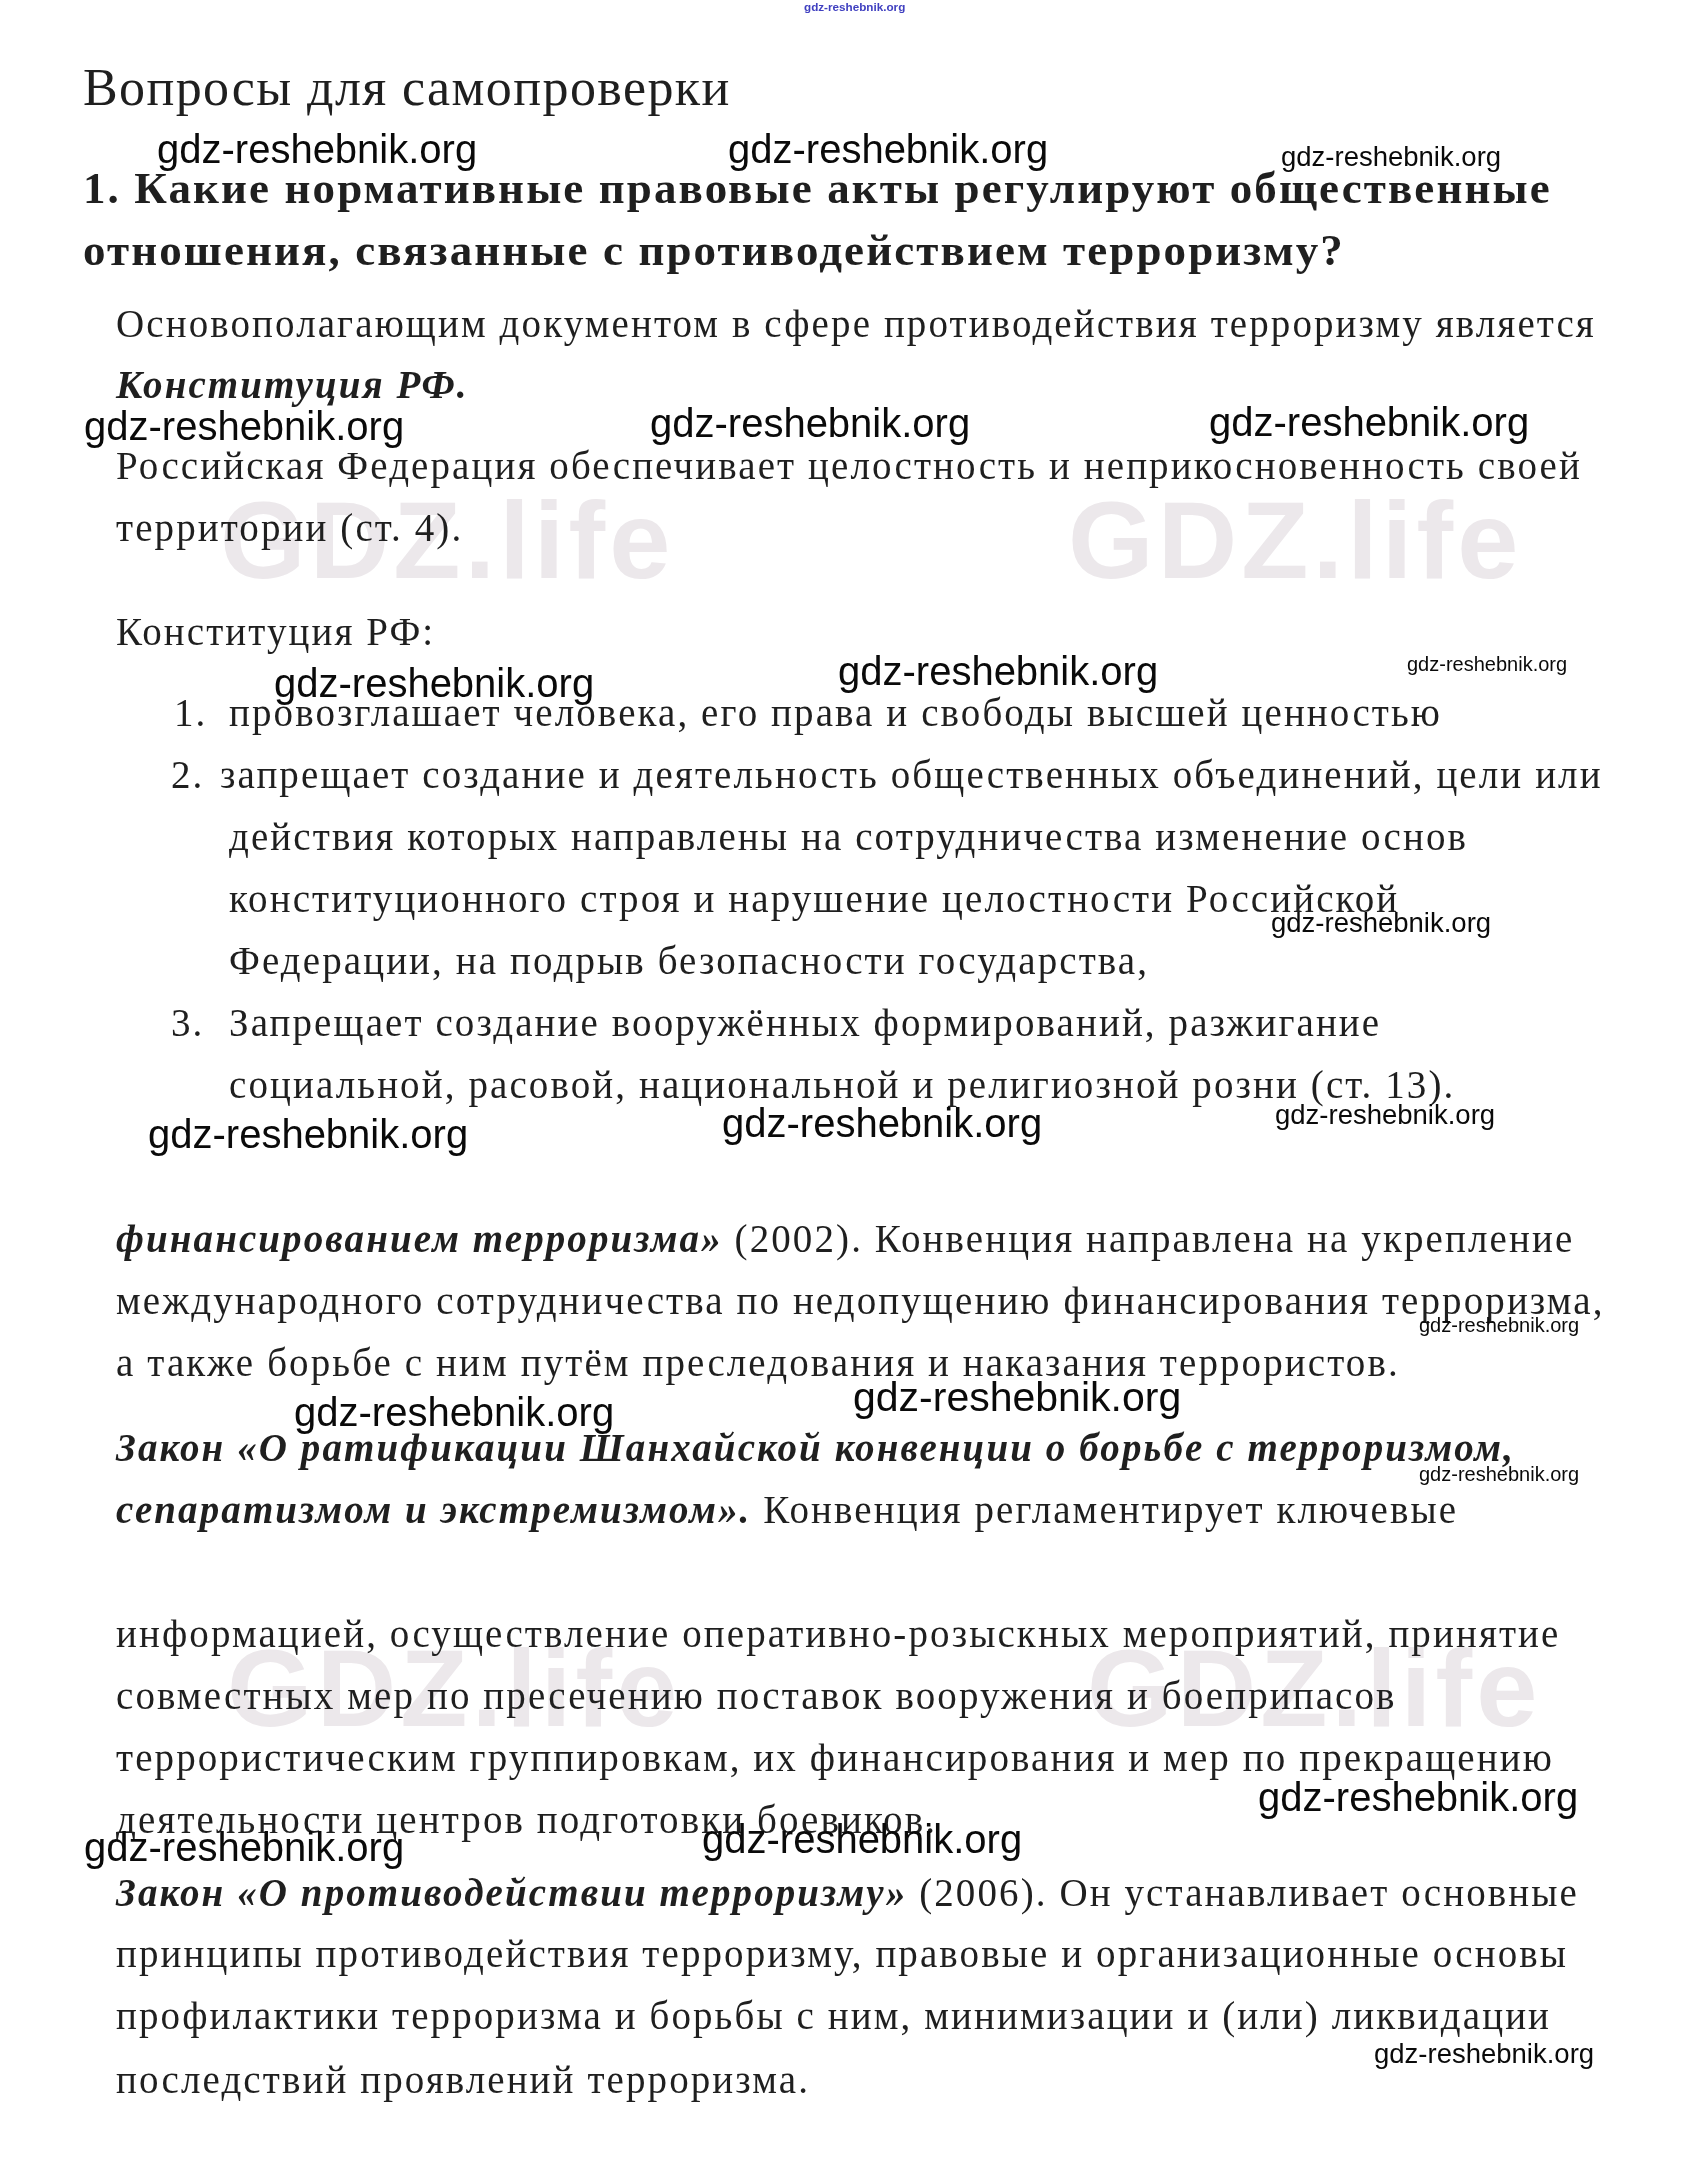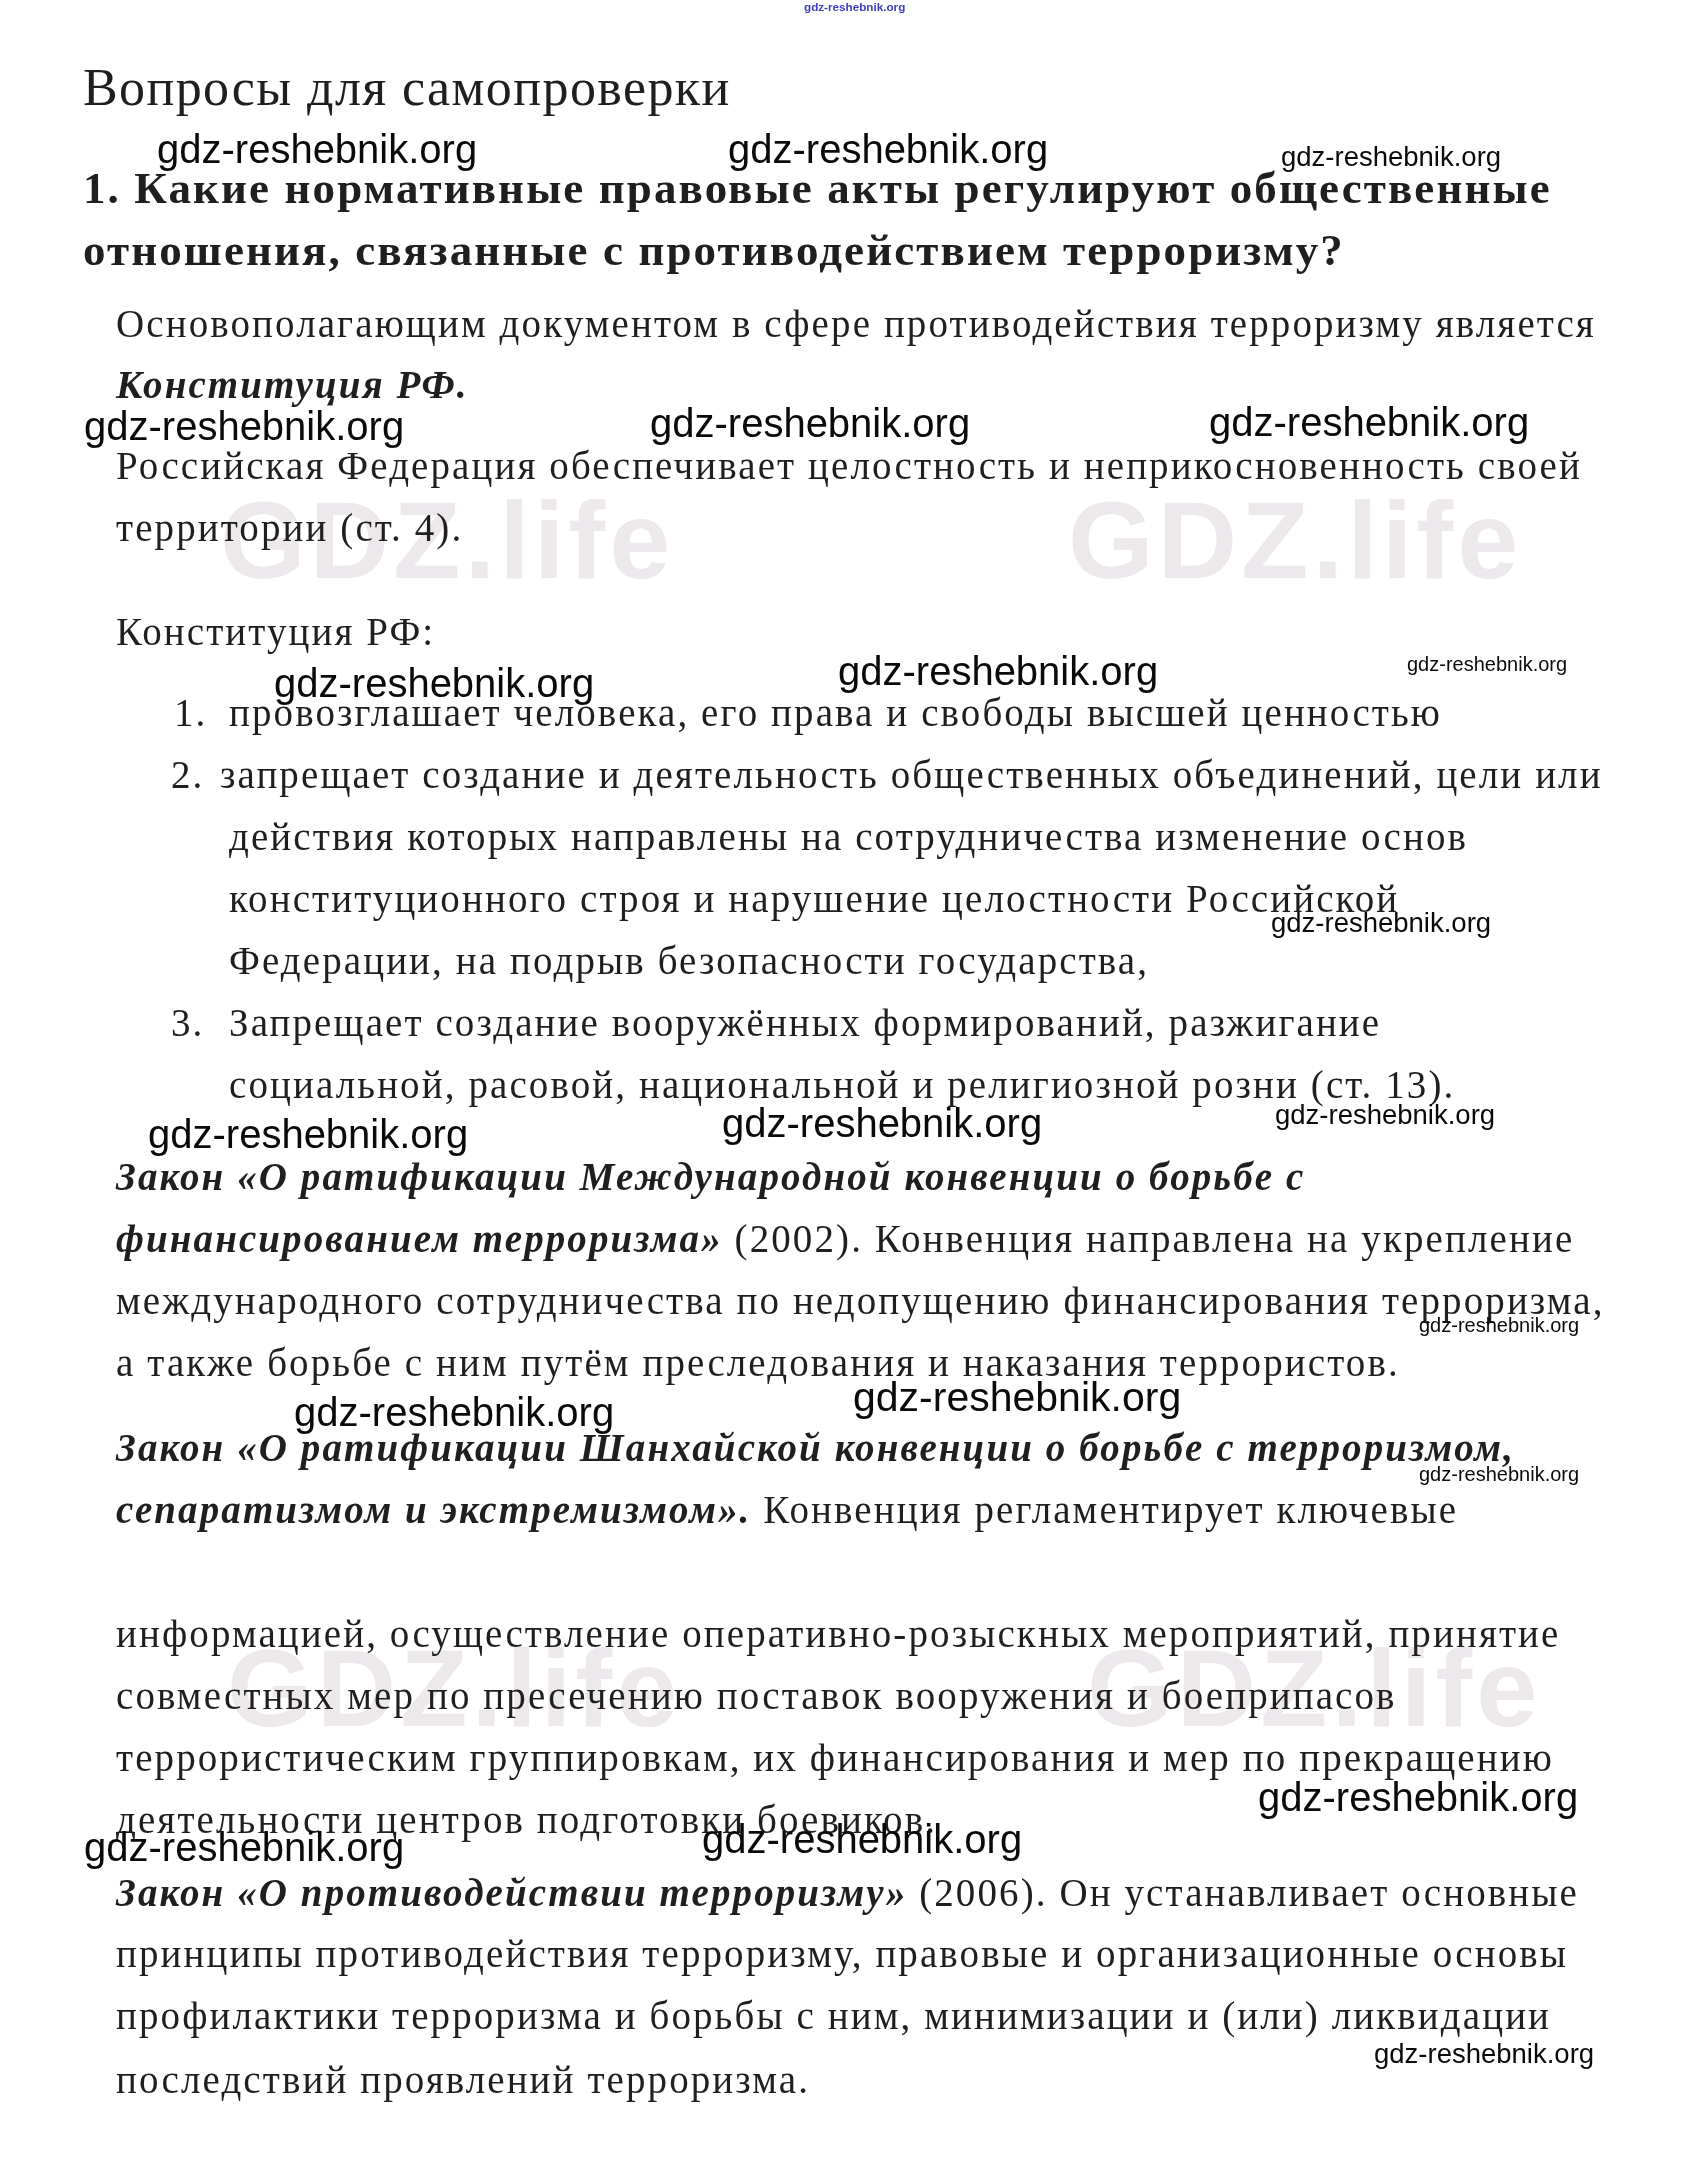--- a/index.html
+++ b/index.html
@@ -67,21 +67,20 @@
   <div class="t serif body txt" style="left:196px;top:941px;">Федерации, на подрыв безопасности государства,</div>
 
   <div class="t serif body txt" style="left:138px;top:1003px;">3.</div>
   <div class="t serif body txt" style="left:196px;top:1003px;">Запрещает создание вооружённых формирований, разжигание</div>
   <div class="t serif body txt" style="left:196px;top:1065px;">социальной, расовой, национальной и религиозной розни (ст. 13).</div>
 
   <div class="t wm wm-lg" style="left:148px;top:1113px;">gdz-reshebnik.org</div>
   <div class="t wm wm-lg" style="left:722px;top:1102px;">gdz-reshebnik.org</div>
   <div class="t wm wm-md" style="left:1275px;top:1101px;">gdz-reshebnik.org</div>
 
-  <div class="t serif body bi txt" style="left:83px;top:1157px;">Закон «О ратификации Международной конвенции о борьбе с</div>
   <div class="t serif body txt" style="left:83px;top:1219px;">
     <span class="bi">финансированием терроризма»</span><span> (2002). Конвенция направлена на укрепление</span>
   </div>
   <div class="t serif body txt" style="left:83px;top:1281px;">международного сотрудничества по недопущению финансирования терроризма,</div>
   <div class="t wm wm-sm" style="left:1419px;top:1315px;">gdz-reshebnik.org</div>
   <div class="t serif body txt" style="left:83px;top:1343px;">а также борьбе с ним путём преследования и наказания террористов.</div>
 
   <div class="t wm wm-lg" style="left:294px;top:1391px;">gdz-reshebnik.org</div>
   <div class="t wm wm-lg" style="left:853px;top:1376px;font-size:41px;">gdz-reshebnik.org</div>
 

